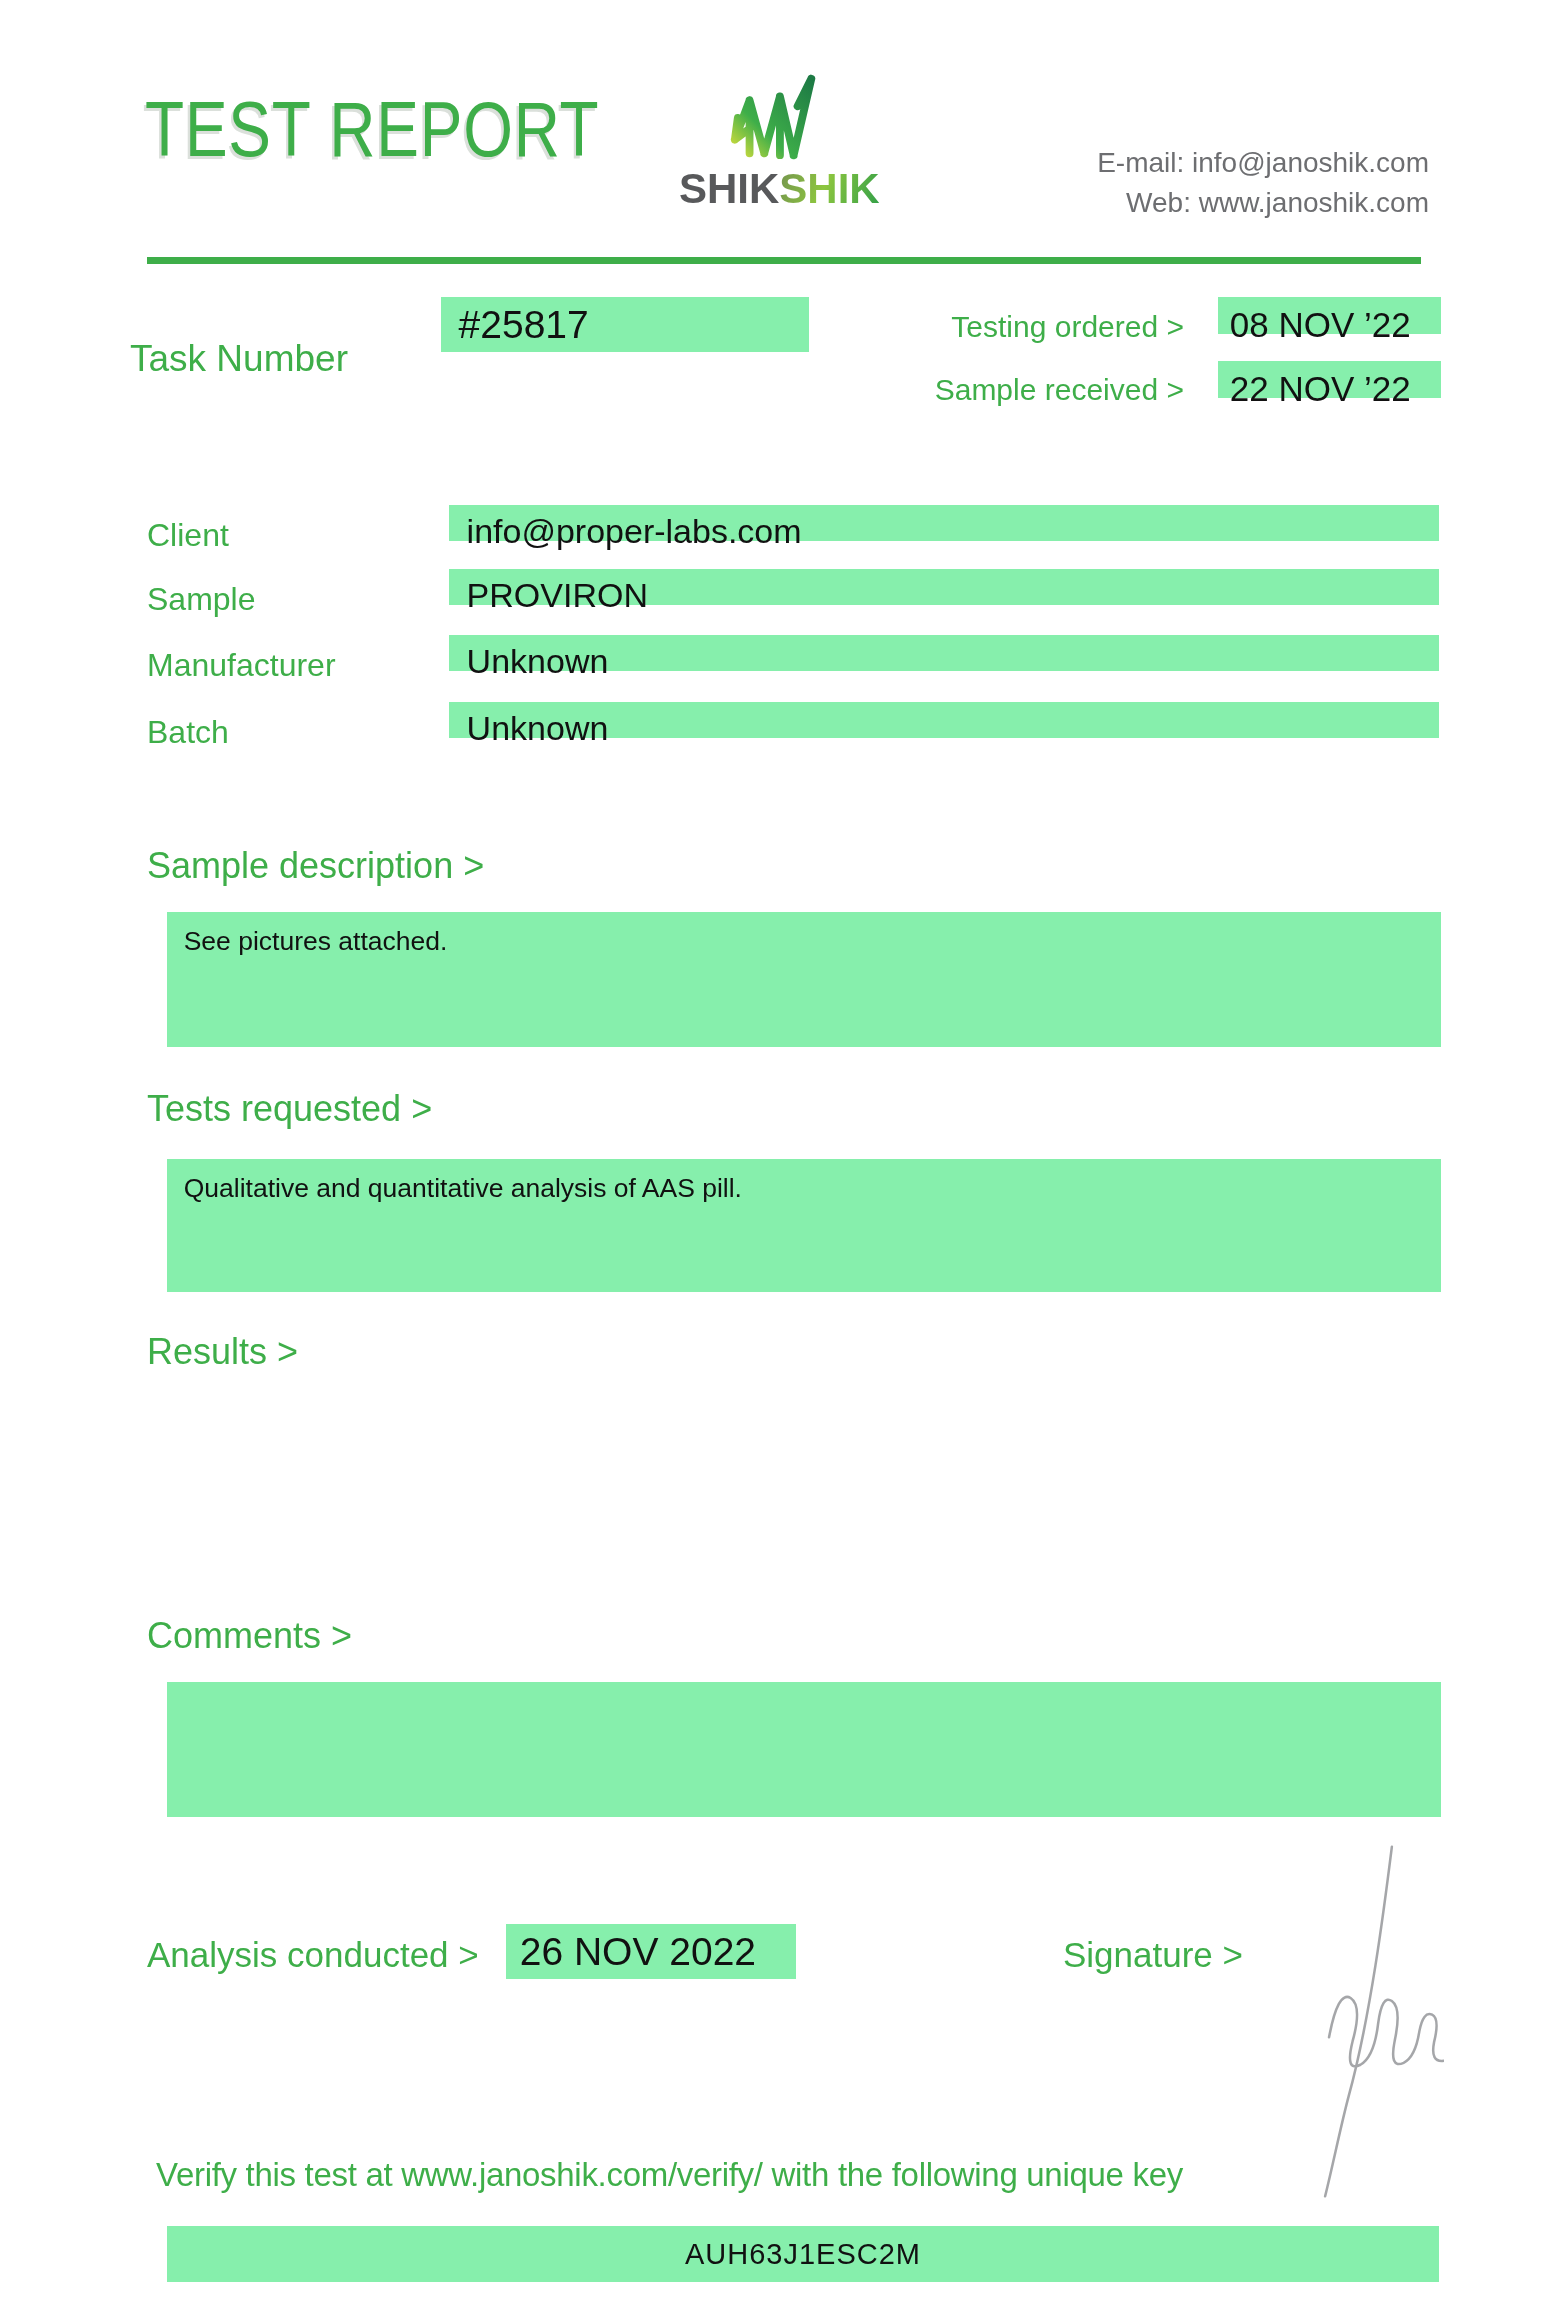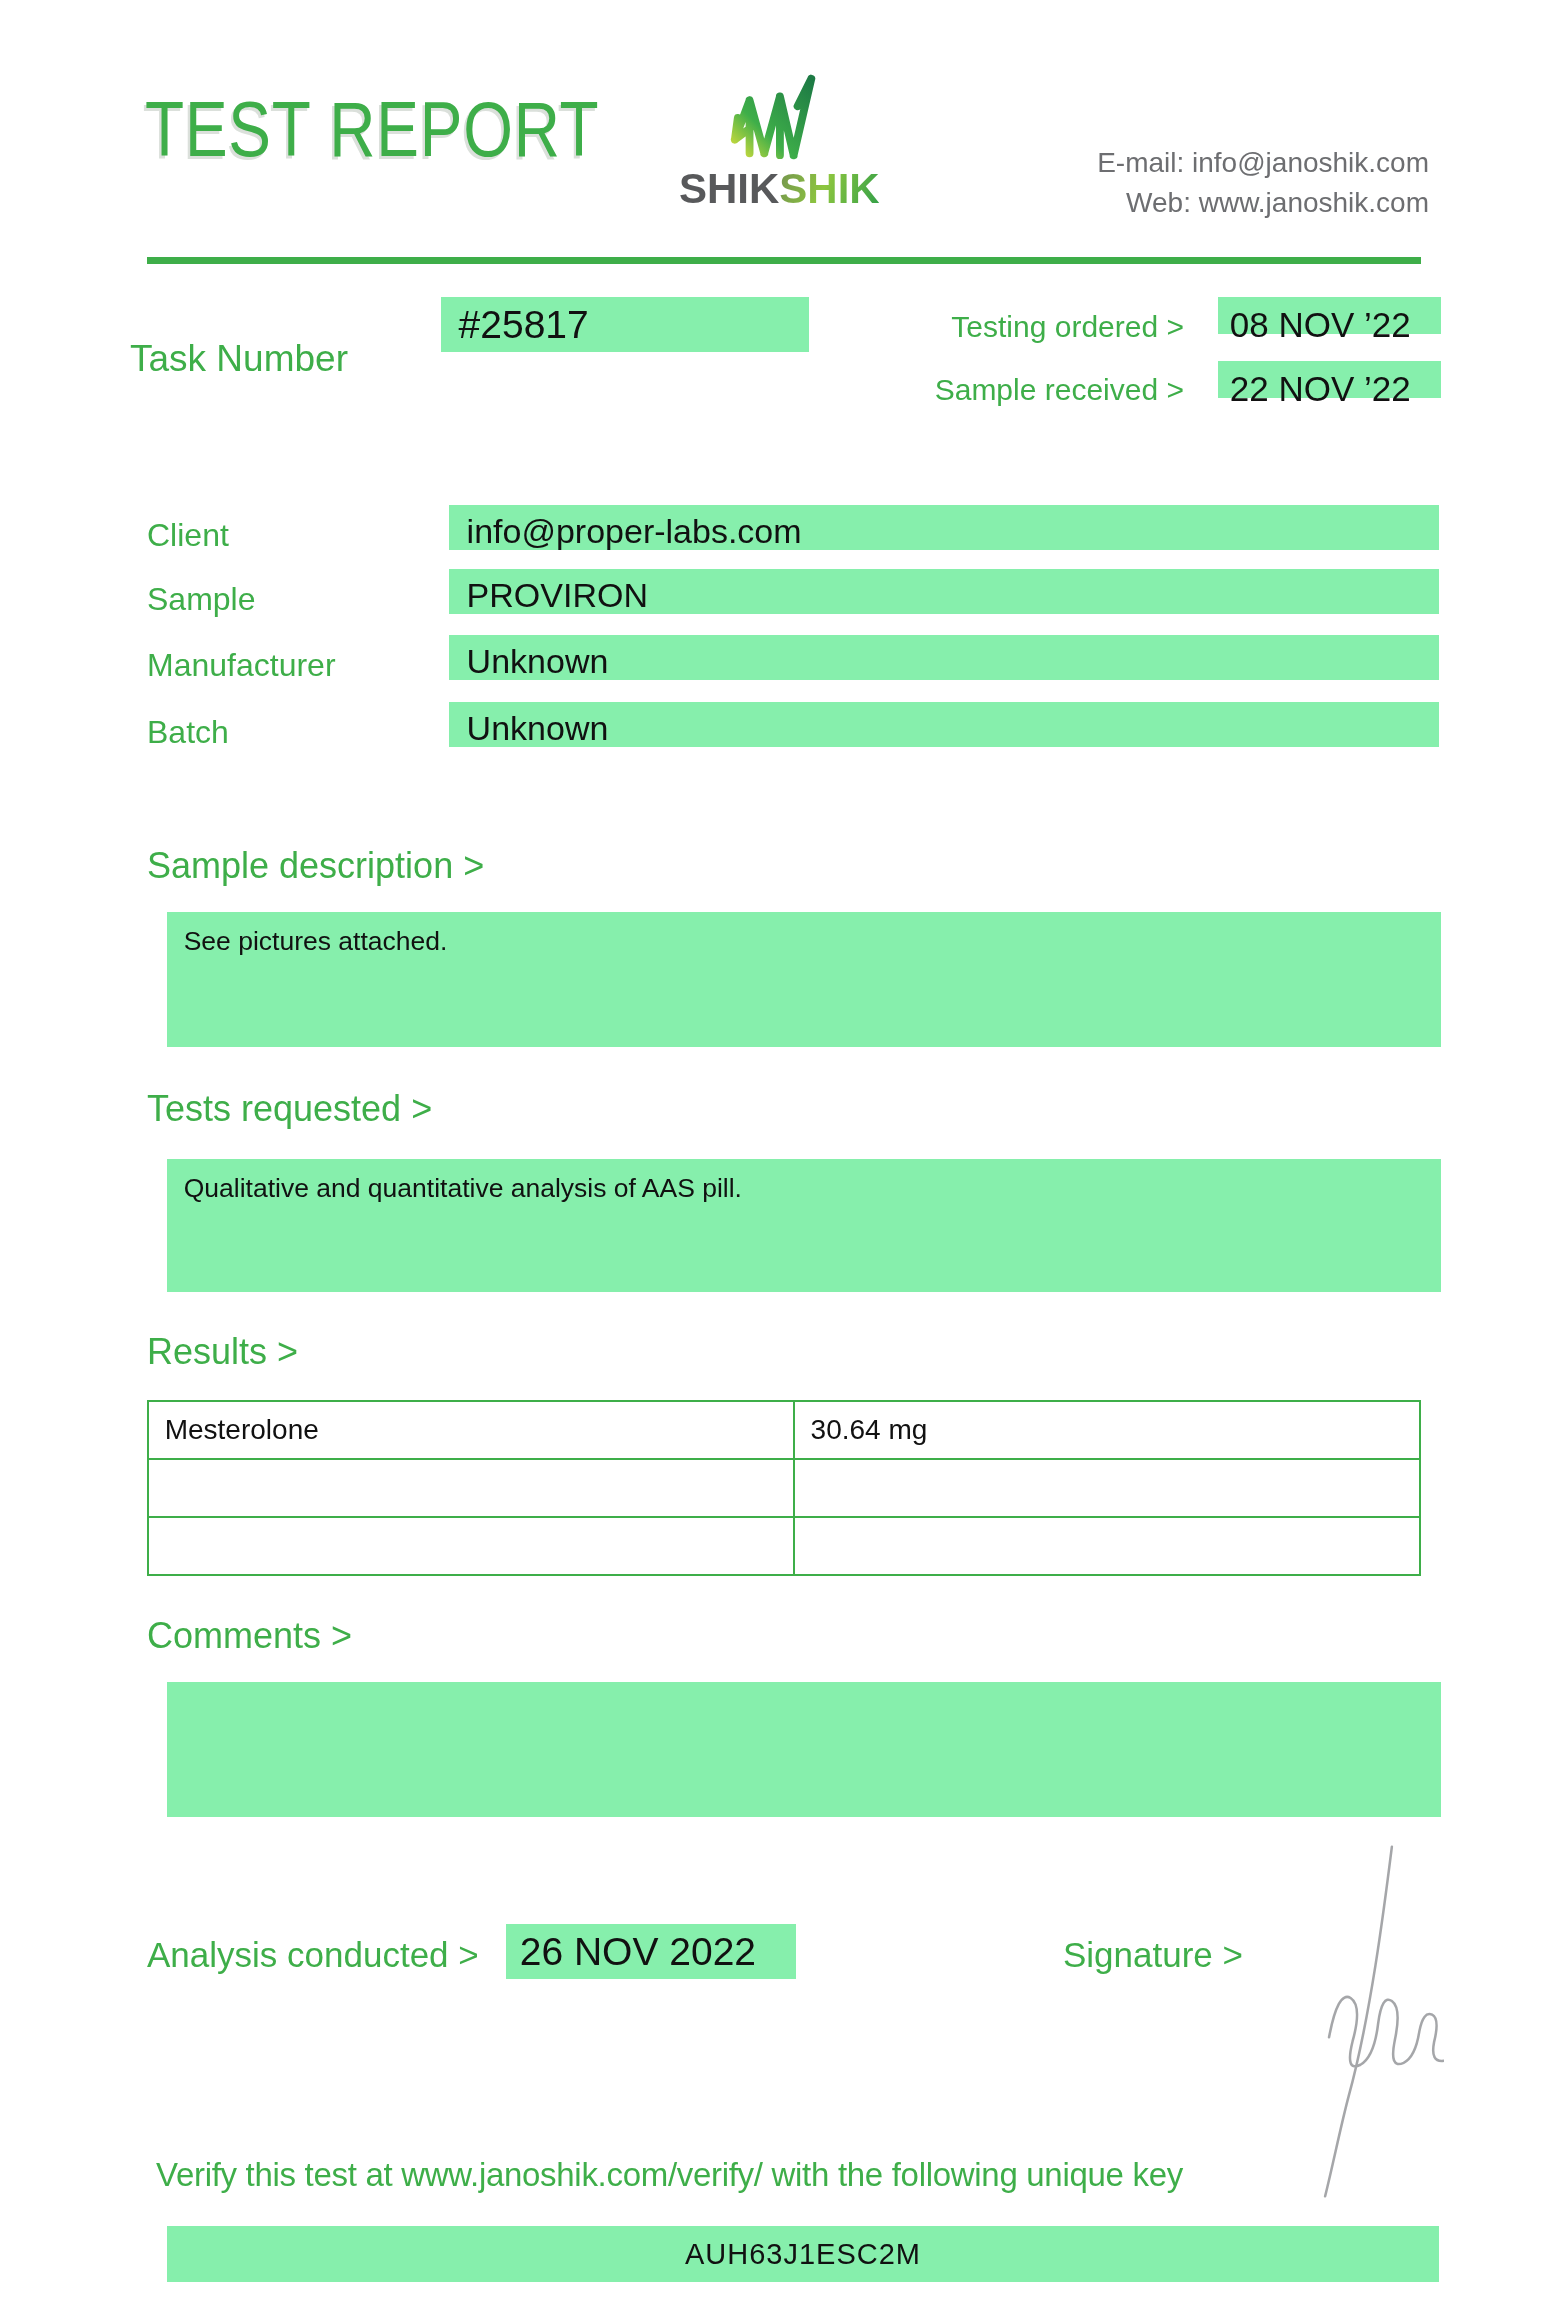--- a/index.html
+++ b/index.html
@@ -43,21 +43,21 @@
 
   .date-label{width:323px;text-align:right;font-size:30px;white-space:nowrap;}
   .ordered-label{left:861px;top:310px;}
   .received-label{left:861px;top:373px;}
   .date-box{left:1198px;width:223px;height:37px;}
   .ordered-box{top:297px;}
   .received-box{top:361px;}
   .date-value{font-size:35px;line-height:55px;padding-left:11.8px;color:#111;white-space:nowrap;}
 
   .info-label{left:147px;font-size:32px;white-space:nowrap;}
-  .info-box{left:429px;width:990px;height:45px;}
+  .info-box{left:429px;width:990px;height:36px;}
   .info-value{font-size:34px;line-height:53px;padding-left:17.6px;color:#111;white-space:nowrap;}
 
   .section-heading{left:147px;font-size:36px;white-space:nowrap;}
   .section-box{left:147px;width:1274px;}
   .section-text{font-size:26.5px;color:#111;padding:13.7px 0 0 16.7px;}
 
   .results-table{
     left:147px;top:1400px;width:1274px;
     border-collapse:collapse;table-layout:fixed;
   }
@@ -147,36 +147,20 @@
   <div class="abs graybox section-box" style="top:912px;height:135px;">
     <div class="section-text">See pictures attached.</div>
   </div>
 
   <div class="abs section-heading green" style="top:1088px;">Tests requested &gt;</div>
   <div class="abs graybox section-box" style="top:1159px;height:133px;">
     <div class="section-text">Qualitative and quantitative analysis of AAS pill.</div>
   </div>
 
   <div class="abs section-heading green" style="top:1331px;">Results &gt;</div>
-  <table class="abs results-table">
-    <tbody>
-      <tr>
-        <td class="col-analyte">Mesterolone</td>
-        <td class="col-amount">30.64 mg</td>
-      </tr>
-      <tr>
-        <td class="col-analyte"></td>
-        <td class="col-amount"></td>
-      </tr>
-      <tr>
-        <td class="col-analyte"></td>
-        <td class="col-amount"></td>
-      </tr>
-    </tbody>
-  </table>
 
   <div class="abs section-heading green" style="top:1615px;">Comments &gt;</div>
   <div class="abs graybox section-box" style="top:1682px;height:135px;">
     <div class="section-text"></div>
   </div>
 
   <div class="abs analysis-label green">Analysis conducted &gt;</div>
   <div class="abs graybox analysis-box">
     <div class="analysis-value">26 NOV 2022</div>
   </div>

